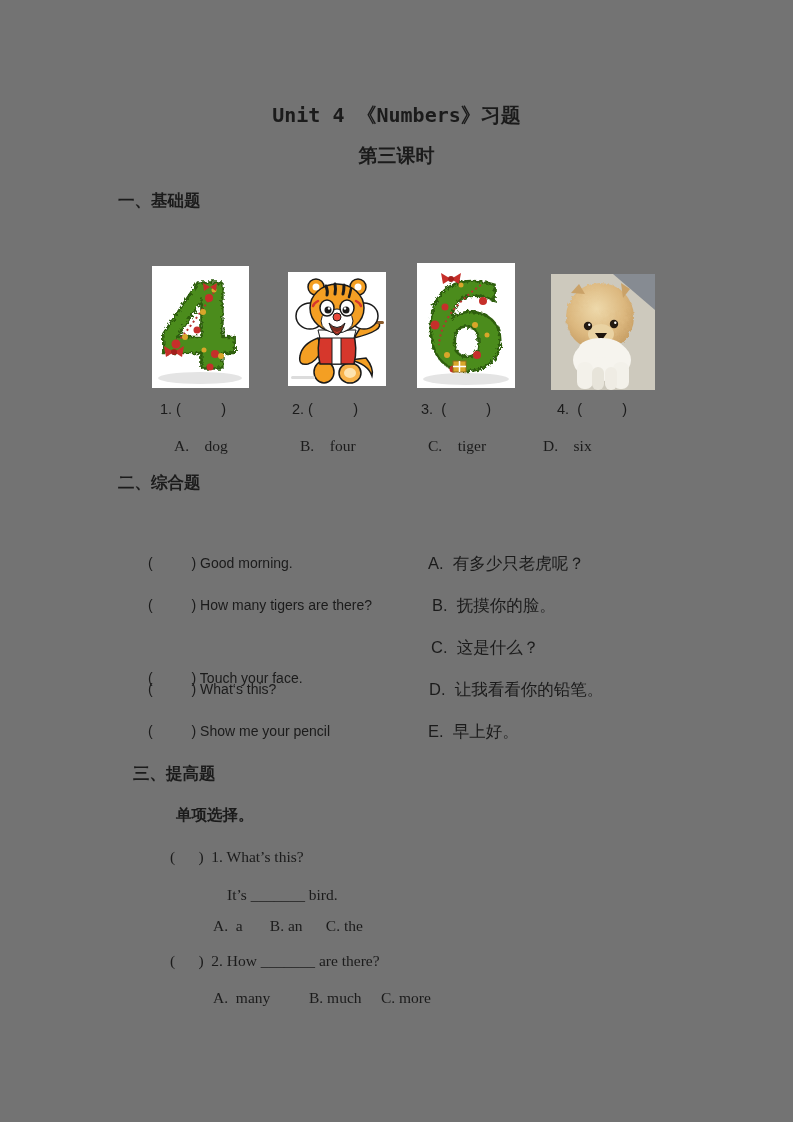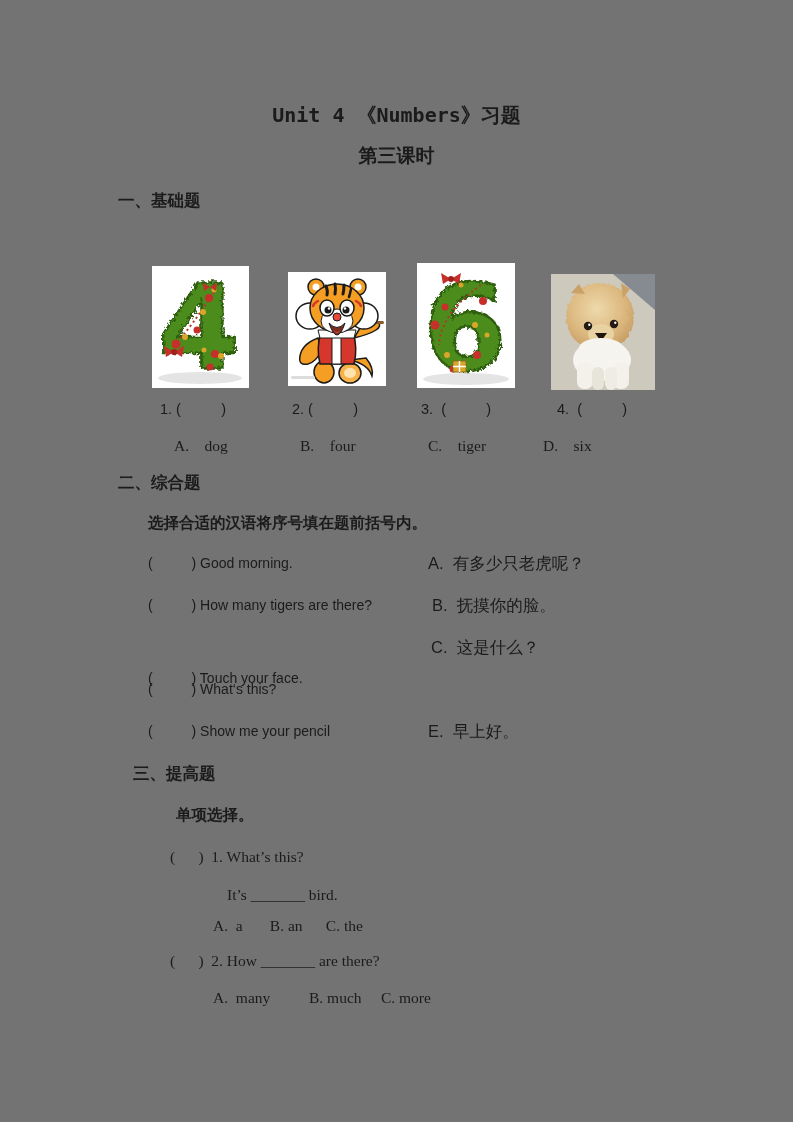--- a/index.html
+++ b/index.html
@@ -171,32 +171,32 @@
   <div class="line caption" style="left:292px;top:400px;">2. (          )</div>
   <div class="line caption" style="left:421px;top:400px;">3.  (          )</div>
   <div class="line caption" style="left:557px;top:400px;">4.  (          )</div>
 
   <div class="line serifrow" style="left:174px;top:436px;">A.    dog</div>
   <div class="line serifrow" style="left:300px;top:436px;">B.    four</div>
   <div class="line serifrow" style="left:428px;top:436px;">C.    tiger</div>
   <div class="line serifrow" style="left:543px;top:436px;">D.    six</div>
 
   <div class="line bold heading" style="left:118px;top:472px;">二、综合题</div>
-  <div class="line bold instr" style="left:148px;top:513px;">选择合适的汉语将序号填在题前括号内。</div>
 
   <div class="line sansrow" style="left:148px;top:555px;">(          ) Good morning.</div>
   <div class="line zhopt" style="left:428px;top:553px;">A.  有多少只老虎呢？</div>
 
   <div class="line sansrow" style="left:148px;top:597px;">(          ) How many tigers are there?</div>
   <div class="line zhopt" style="left:432px;top:595px;">B.  抚摸你的脸。</div>
 
   <div class="line sansrow" style="left:148px;top:639px;margin-top:31px;">(          ) Touch your face.</div>
   <div class="line zhopt" style="left:431px;top:637px;">C.  这是什么？</div>
 
   <div class="line sansrow" style="left:148px;top:681px;">(          ) What‘s this?</div>
+  <div class="line zhopt" style="left:429px;top:679px;">D.  让我看看你的铅笔。</div>
 
   <div class="line sansrow" style="left:148px;top:723px;">(          ) Show me your pencil</div>
   <div class="line zhopt" style="left:428px;top:721px;">E.  早上好。</div>
 
   <div class="line bold heading" style="left:133px;top:763px;">三、提高题</div>
   <div class="line bold instr" style="left:176px;top:805px;">单项选择。</div>
 
   <div class="line serifrow" style="left:170px;top:847px;">(      )  1. What’s this?</div>
   <div class="line serifrow" style="left:227px;top:885px;">It’s _______ bird.</div>
   <div class="line serifrow" style="left:213px;top:916px;">A.  a       B. an      C. the</div>

